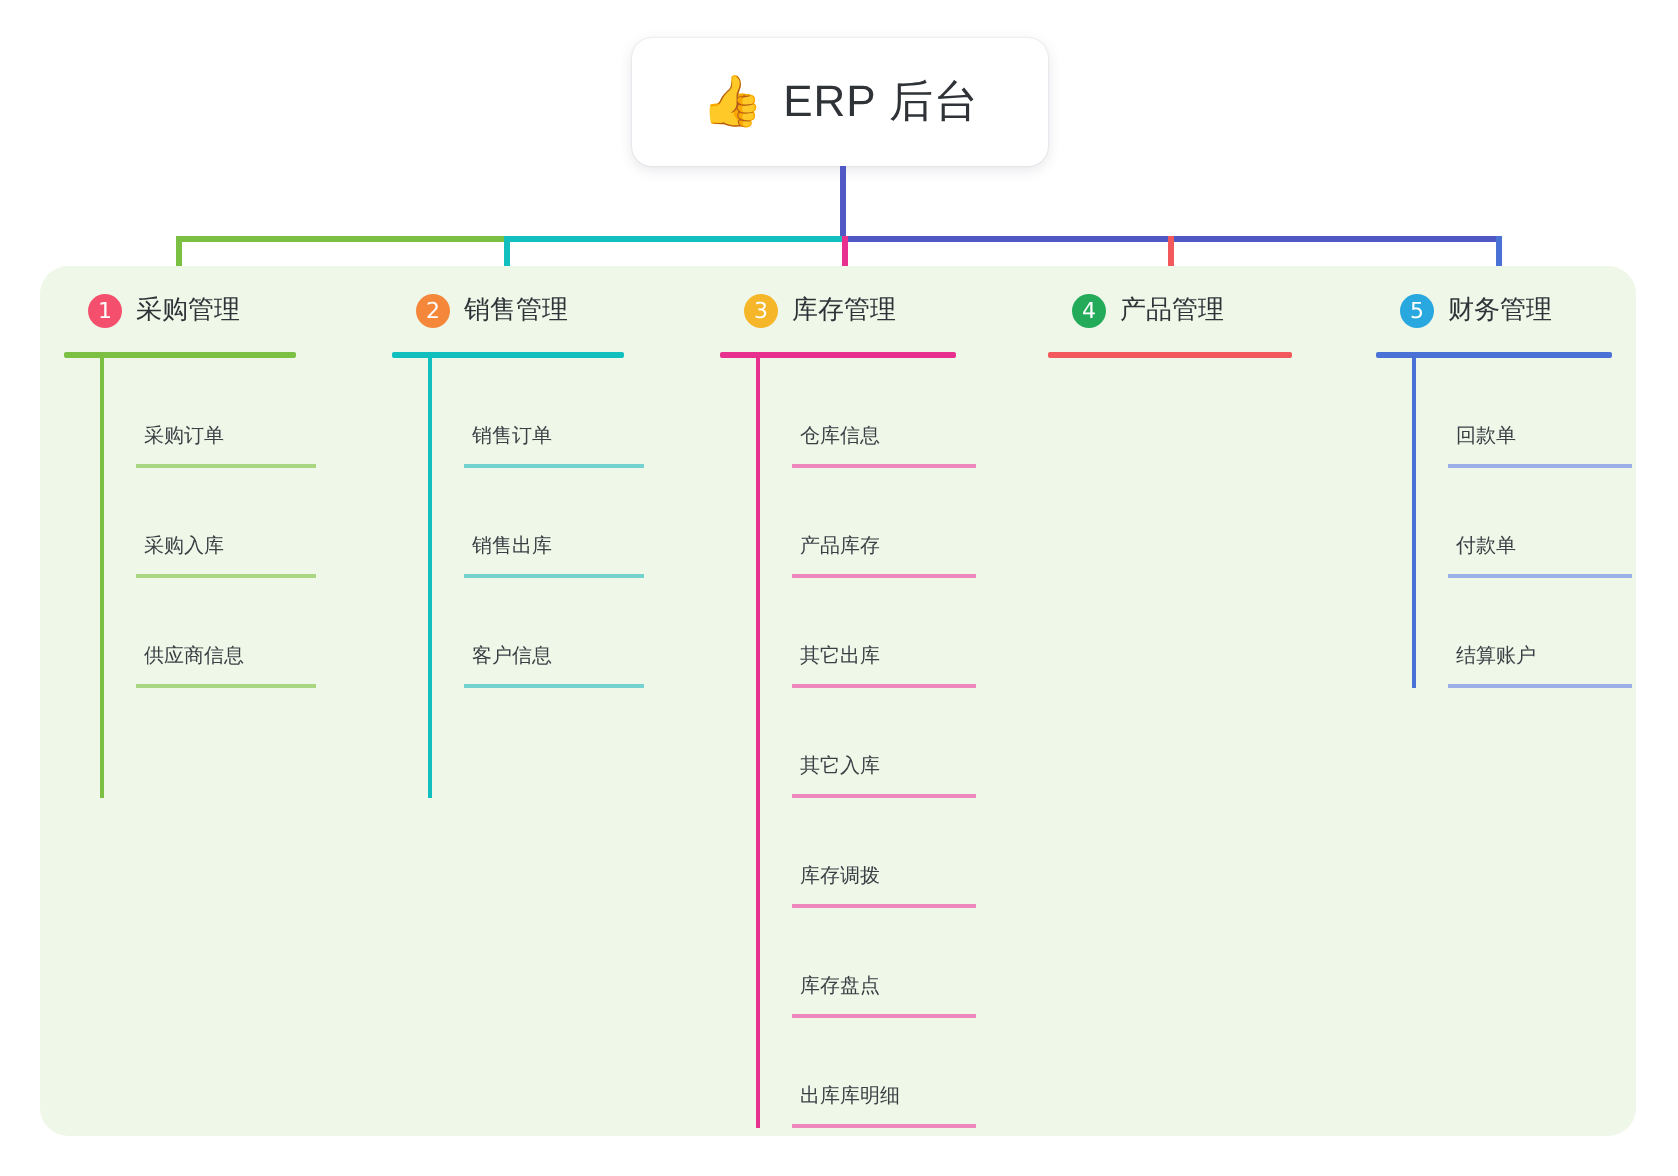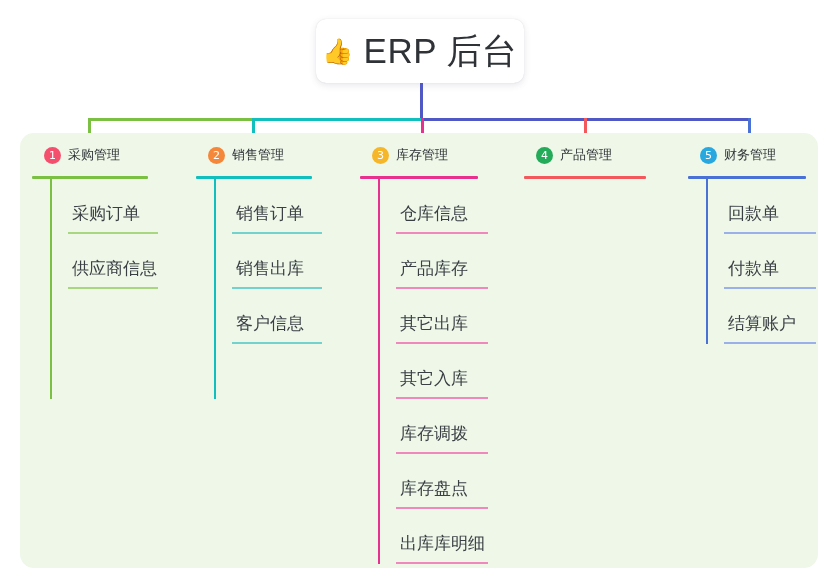--- a/index.html
+++ b/index.html
@@ -31,21 +31,21 @@
     justify-content: center;
     gap: 10px;
     box-sizing: border-box;
   }
   #root-card .root-emoji {
     font-size: 25px;
     line-height: 1;
     display: block;
   }
   #root-card .root-title {
-    font-size: 35px;
+    font-size: 22px;
     color: #2f3337;
     letter-spacing: 0.5px;
     white-space: nowrap;
   }
 
   
   .conn {
     position: absolute;
   }
 
@@ -110,21 +110,21 @@
   .leaf {
     position: relative;
     height: 55px;
     box-sizing: border-box;
     padding-left: 22px;
   }
   .leaf .leaf-label {
     position: absolute;
     left: 22px;
     bottom: 9px;
-    font-size: 17px;
+    font-size: 10px;
     color: #3a3f44;
     white-space: nowrap;
   }
   .leaf .leaf-rule {
     position: absolute;
     left: 18px;
     bottom: 0;
     height: 1.6px;
   }
 </style>
@@ -157,20 +157,24 @@
         <span class="col-title">采购管理</span>
       </div>
       <div class="col-rule" style="background: rgb(124, 192, 67); width: 116px;"></div>
       <div class="leaves">
         <div class="spine" style="background: rgb(124, 192, 67); height: 220px;"></div>
         <div class="leaf">
           <span class="leaf-label">采购订单</span>
           <div class="leaf-rule" style="background: rgb(168, 214, 129); width: 90px;"></div>
         </div>
         <div class="leaf">
+          <span class="leaf-label">采购入库</span>
+          <div class="leaf-rule" style="background: rgb(168, 214, 129); width: 90px;"></div>
+        </div>
+        <div class="leaf">
           <span class="leaf-label">供应商信息</span>
           <div class="leaf-rule" style="background: rgb(168, 214, 129); width: 90px;"></div>
         </div>
       </div>
     </div>
     <div class="column" style="left: 196px; width: 116px;">
       <div class="col-header">
         <span class="badge" style="background: rgb(245, 135, 58);">2</span>
         <span class="col-title">销售管理</span>
       </div>

